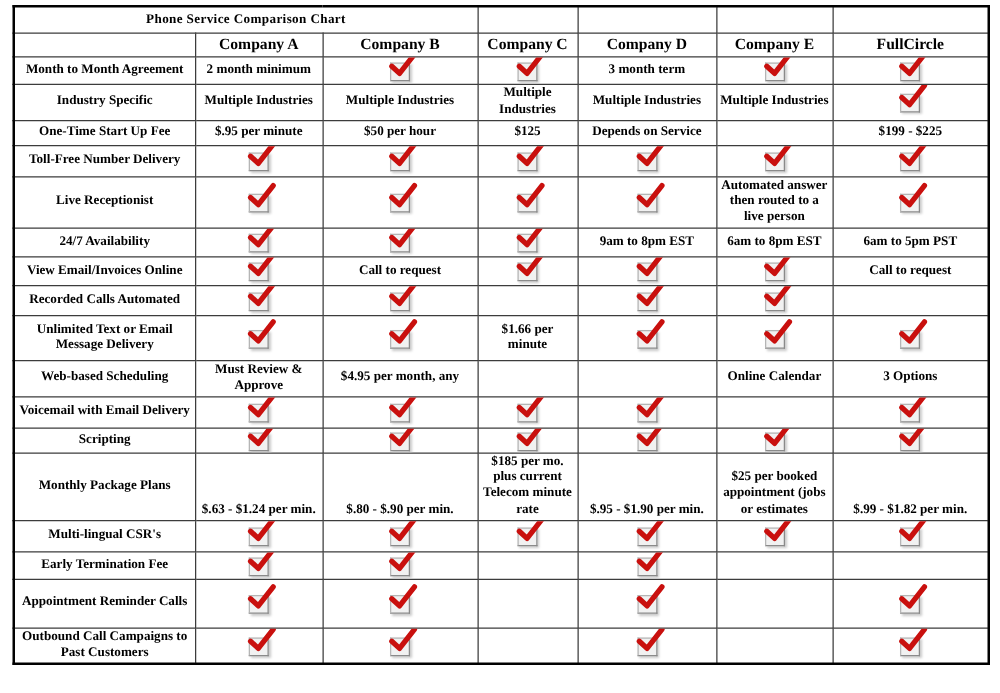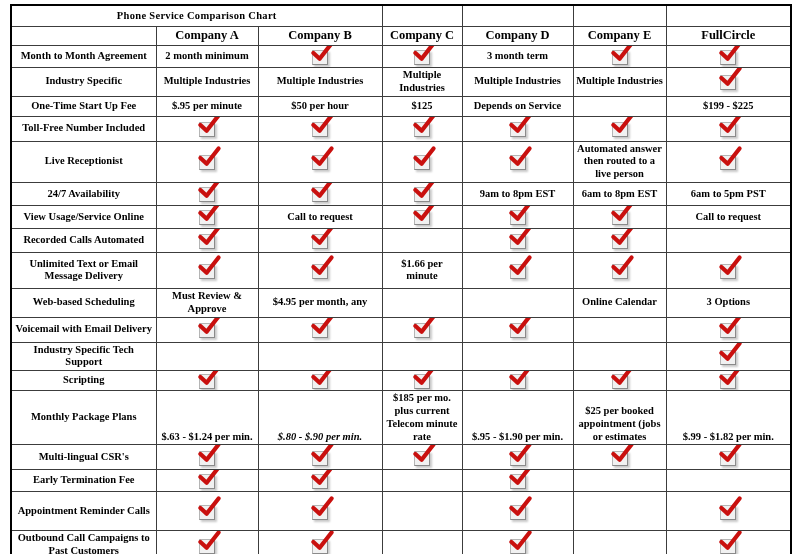--- a/index.html
+++ b/index.html
@@ -104,21 +104,21 @@
       <tr style="height: 20px;">
         <td class="label-cell">One-Time Start Up Fee</td>
         <td>$.95 per minute</td>
         <td>$50 per hour</td>
         <td>$125</td>
         <td>Depends on Service</td>
         <td></td>
         <td>$199 - $225</td>
       </tr>
       <tr style="height: 25px;">
-        <td class="label-cell">Toll-Free Number Included</td>
+        <td class="label-cell">Toll-Free Number Delivery</td>
         <td><span class="chk"><svg viewBox="0 0 24 22">
               <path d="M2.5 11.5 L9 17.5 L21.5 1.5" fill="none" stroke="#c9100e" stroke-width="4.4" stroke-linecap="round" stroke-linejoin="round"></path>
             </svg></span></td>
         <td><span class="chk"><svg viewBox="0 0 24 22">
               <path d="M2.5 11.5 L9 17.5 L21.5 1.5" fill="none" stroke="#c9100e" stroke-width="4.4" stroke-linecap="round" stroke-linejoin="round"></path>
             </svg></span></td>
         <td><span class="chk"><svg viewBox="0 0 24 22">
               <path d="M2.5 11.5 L9 17.5 L21.5 1.5" fill="none" stroke="#c9100e" stroke-width="4.4" stroke-linecap="round" stroke-linejoin="round"></path>
             </svg></span></td>
         <td><span class="chk"><svg viewBox="0 0 24 22">
@@ -159,21 +159,21 @@
               <path d="M2.5 11.5 L9 17.5 L21.5 1.5" fill="none" stroke="#c9100e" stroke-width="4.4" stroke-linecap="round" stroke-linejoin="round"></path>
             </svg></span></td>
         <td><span class="chk"><svg viewBox="0 0 24 22">
               <path d="M2.5 11.5 L9 17.5 L21.5 1.5" fill="none" stroke="#c9100e" stroke-width="4.4" stroke-linecap="round" stroke-linejoin="round"></path>
             </svg></span></td>
         <td>9am to 8pm EST</td>
         <td>6am to 8pm EST</td>
         <td>6am to 5pm PST</td>
       </tr>
       <tr style="height: 23px;">
-        <td class="label-cell">View Usage/Service Online</td>
+        <td class="label-cell">View Email/Invoices Online</td>
         <td><span class="chk"><svg viewBox="0 0 24 22">
               <path d="M2.5 11.5 L9 17.5 L21.5 1.5" fill="none" stroke="#c9100e" stroke-width="4.4" stroke-linecap="round" stroke-linejoin="round"></path>
             </svg></span></td>
         <td>Call to request</td>
         <td><span class="chk"><svg viewBox="0 0 24 22">
               <path d="M2.5 11.5 L9 17.5 L21.5 1.5" fill="none" stroke="#c9100e" stroke-width="4.4" stroke-linecap="round" stroke-linejoin="round"></path>
             </svg></span></td>
         <td><span class="chk"><svg viewBox="0 0 24 22">
               <path d="M2.5 11.5 L9 17.5 L21.5 1.5" fill="none" stroke="#c9100e" stroke-width="4.4" stroke-linecap="round" stroke-linejoin="round"></path>
             </svg></span></td>
@@ -239,31 +239,20 @@
               <path d="M2.5 11.5 L9 17.5 L21.5 1.5" fill="none" stroke="#c9100e" stroke-width="4.4" stroke-linecap="round" stroke-linejoin="round"></path>
             </svg></span></td>
         <td><span class="chk"><svg viewBox="0 0 24 22">
               <path d="M2.5 11.5 L9 17.5 L21.5 1.5" fill="none" stroke="#c9100e" stroke-width="4.4" stroke-linecap="round" stroke-linejoin="round"></path>
             </svg></span></td>
         <td></td>
         <td><span class="chk"><svg viewBox="0 0 24 22">
               <path d="M2.5 11.5 L9 17.5 L21.5 1.5" fill="none" stroke="#c9100e" stroke-width="4.4" stroke-linecap="round" stroke-linejoin="round"></path>
             </svg></span></td>
       </tr>
-      <tr style="height: 25px;">
-        <td class="label-cell">Industry Specific Tech Support</td>
-        <td></td>
-        <td></td>
-        <td></td>
-        <td></td>
-        <td></td>
-        <td><span class="chk"><svg viewBox="0 0 24 22">
-              <path d="M2.5 11.5 L9 17.5 L21.5 1.5" fill="none" stroke="#c9100e" stroke-width="4.4" stroke-linecap="round" stroke-linejoin="round"></path>
-            </svg></span></td>
-      </tr>
       <tr style="height: 18px;">
         <td class="label-cell">Scripting</td>
         <td><span class="chk"><svg viewBox="0 0 24 22">
               <path d="M2.5 11.5 L9 17.5 L21.5 1.5" fill="none" stroke="#c9100e" stroke-width="4.4" stroke-linecap="round" stroke-linejoin="round"></path>
             </svg></span></td>
         <td><span class="chk"><svg viewBox="0 0 24 22">
               <path d="M2.5 11.5 L9 17.5 L21.5 1.5" fill="none" stroke="#c9100e" stroke-width="4.4" stroke-linecap="round" stroke-linejoin="round"></path>
             </svg></span></td>
         <td><span class="chk"><svg viewBox="0 0 24 22">
               <path d="M2.5 11.5 L9 17.5 L21.5 1.5" fill="none" stroke="#c9100e" stroke-width="4.4" stroke-linecap="round" stroke-linejoin="round"></path>
@@ -274,21 +263,21 @@
         <td><span class="chk"><svg viewBox="0 0 24 22">
               <path d="M2.5 11.5 L9 17.5 L21.5 1.5" fill="none" stroke="#c9100e" stroke-width="4.4" stroke-linecap="round" stroke-linejoin="round"></path>
             </svg></span></td>
         <td><span class="chk"><svg viewBox="0 0 24 22">
               <path d="M2.5 11.5 L9 17.5 L21.5 1.5" fill="none" stroke="#c9100e" stroke-width="4.4" stroke-linecap="round" stroke-linejoin="round"></path>
             </svg></span></td>
       </tr>
       <tr style="height: 50px;">
         <td class="label-cell">Monthly Package Plans</td>
         <td style="vertical-align: bottom;">$.63 - $1.24 per min.</td>
-        <td style="vertical-align: bottom; font-style: italic;">$.80 - $.90 per min.</td>
+        <td style="vertical-align: bottom;">$.80 - $.90 per min.</td>
         <td style="vertical-align: bottom;">$185 per mo. plus current Telecom minute rate</td>
         <td style="vertical-align: bottom;">$.95 - $1.90 per min.</td>
         <td style="vertical-align: bottom;">$25 per booked appointment (jobs or estimates</td>
         <td style="vertical-align: bottom;">$.99 - $1.82 per min.</td>
       </tr>
       <tr style="height: 25px;">
         <td class="label-cell">Multi-lingual CSR's</td>
         <td><span class="chk"><svg viewBox="0 0 24 22">
               <path d="M2.5 11.5 L9 17.5 L21.5 1.5" fill="none" stroke="#c9100e" stroke-width="4.4" stroke-linecap="round" stroke-linejoin="round"></path>
             </svg></span></td>

